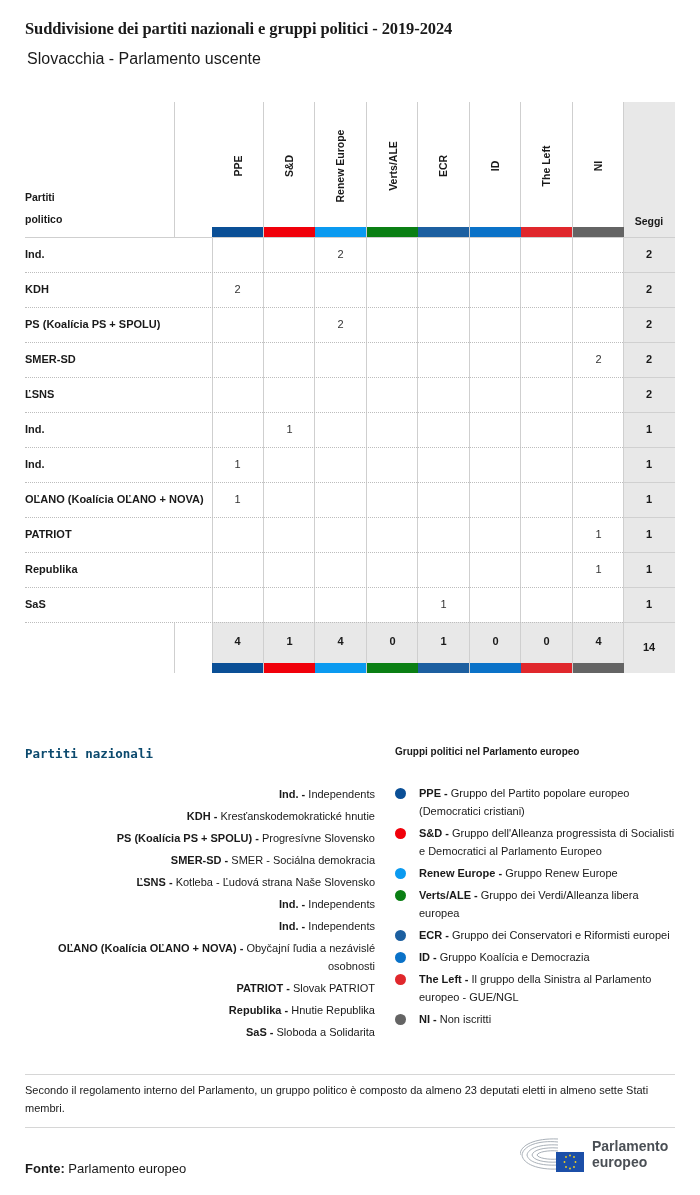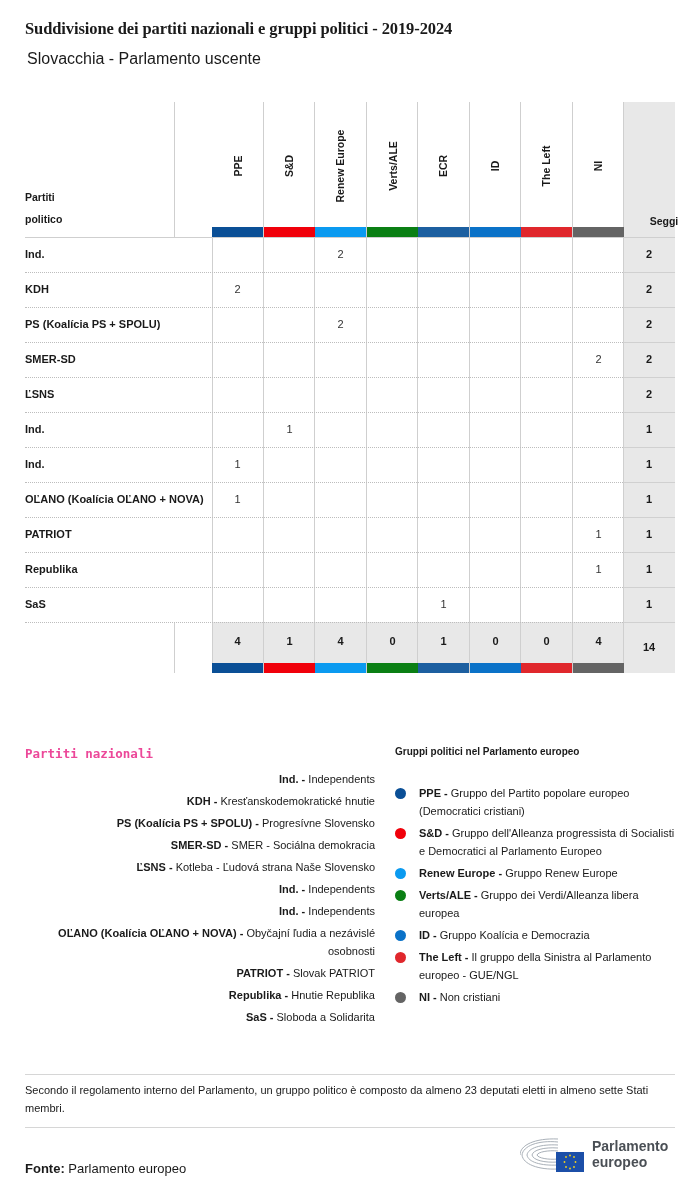--- a/index.html
+++ b/index.html
@@ -21,21 +21,21 @@
   .colorbar { position: absolute; height: 10px; }
   .rowlabel { position: absolute; left: 0; font-size: 11px; font-weight: bold; color: #1a1a1a; white-space: nowrap; }
   .cell { position: absolute; width: 51px; text-align: center; font-size: 11px; color: #333; }
   .seat { position: absolute; width: 52px; text-align: center; font-size: 11px; font-weight: bold; color: #1a1a1a; }
   .tot { position: absolute; width: 51px; text-align: center; font-size: 11px; font-weight: bold; color: #1a1a1a; }
   .hdr-partiti { position: absolute; left: 0; top: 84px; font-size: 10.5px; font-weight: bold; line-height: 22px; color: #1a1a1a; }
   .hdr-seggi { position: absolute; font-size: 10.5px; font-weight: bold; color: #1a1a1a; text-align: center; width: 52px; }
 
   
   .leg-left { position: absolute; left: 25px; top: 746px; width: 350px; }
-  .leg-left h3 { font-family: "DejaVu Sans Mono", "Liberation Mono", monospace; font-size: 12.5px; font-weight: bold; color: #ec4899; margin-bottom: 7px; }
+  .leg-left h3 { font-family: "DejaVu Sans Mono", "Liberation Mono", monospace; font-size: 12.5px; font-weight: bold; color: #0c4a6e; margin-bottom: 22px; }
   .leg-left .item { font-size: 11px; line-height: 22px; color: #1a1a1a; text-align: right; }
   .leg-left .item b { font-weight: bold; }
 
   .leg-right { position: absolute; left: 395px; top: 746px; width: 285px; }
   .leg-right h3 { font-size: 10px; font-weight: bold; color: #1a1a1a; margin-bottom: 27px; }
   .leg-right .item { position: relative; padding-left: 24px; font-size: 11px; line-height: 18px; color: #1a1a1a; margin-bottom: 4px; }
   .leg-right .dot { position: absolute; left: 0; top: 4px; width: 11px; height: 11px; border-radius: 50%; }
 
   .hr { position: absolute; left: 25px; width: 650px; height: 1px; background: #d6d6d6; }
   .note { position: absolute; left: 25px; top: 1081px; width: 650px; font-size: 11px; line-height: 18px; color: #1a1a1a; }
@@ -102,21 +102,21 @@
     <div class="colhead" style="left: 496px; top: 6px;">
       <span>The Left</span>
     </div>
     <div class="colorbar" style="left: 496px; top: 125px; width: 51px; background: rgb(224, 39, 44);"></div>
     <div class="colorbar" style="left: 496px; top: 561px; width: 51px; background: rgb(224, 39, 44);"></div>
     <div class="colhead" style="left: 548px; top: 6px;">
       <span>NI</span>
     </div>
     <div class="colorbar" style="left: 548px; top: 125px; width: 51px; background: rgb(100, 100, 100);"></div>
     <div class="colorbar" style="left: 548px; top: 561px; width: 51px; background: rgb(100, 100, 100);"></div>
-    <div class="hdr-seggi" style="left: 598px; top: 113px; margin-left: 15px;">Seggi</div>
+    <div class="hdr-seggi" style="left: 598px; top: 113px;">Seggi</div>
     <div class="rowlabel" style="top: 146px;">Ind.</div>
     <div class="cell" style="left: 187px; top: 146px;"></div>
     <div class="cell" style="left: 239px; top: 146px;"></div>
     <div class="cell" style="left: 290px; top: 146px;">2</div>
     <div class="cell" style="left: 342px; top: 146px;"></div>
     <div class="cell" style="left: 393px; top: 146px;"></div>
     <div class="cell" style="left: 445px; top: 146px;"></div>
     <div class="cell" style="left: 496px; top: 146px;"></div>
     <div class="cell" style="left: 548px; top: 146px;"></div>
     <div class="seat" style="left: 598px; top: 146px;">2</div>
@@ -270,23 +270,24 @@
     </div>
 </div>
 
 <div class="leg-right">
   <h3>Gruppi politici nel Parlamento europeo</h3>
   <div id="legRight">
       <div class="item"><span class="dot" style="background: rgb(10, 79, 150);"></span><b>PPE</b><b> - </b><span>Gruppo del Partito popolare europeo (Democratici cristiani)</span></div>
       <div class="item"><span class="dot" style="background: rgb(240, 0, 10);"></span><b>S&amp;D</b><b> - </b><span>Gruppo dell'Alleanza progressista di Socialisti e Democratici al Parlamento Europeo</span></div>
       <div class="item"><span class="dot" style="background: rgb(10, 154, 240);"></span><b>Renew Europe</b><b> - </b><span>Gruppo Renew Europe</span></div>
       <div class="item"><span class="dot" style="background: rgb(10, 127, 20);"></span><b>Verts/ALE</b><b> - </b><span>Gruppo dei Verdi/Alleanza libera europea</span></div>
+      <div class="item"><span class="dot" style="background: rgb(28, 95, 160);"></span><b>ECR</b><b> - </b><span>Gruppo dei Conservatori e Riformisti europei</span></div>
       <div class="item"><span class="dot" style="background: rgb(10, 114, 200);"></span><b>ID</b><b> - </b><span>Gruppo Koalícia e Democrazia</span></div>
       <div class="item"><span class="dot" style="background: rgb(224, 39, 44);"></span><b>The Left</b><b> - </b><span>Il gruppo della Sinistra al Parlamento europeo - GUE/NGL</span></div>
-      <div class="item"><span class="dot" style="background: rgb(100, 100, 100);"></span><b>NI</b><b> - </b><span>Non cristiani</span></div>
+      <div class="item"><span class="dot" style="background: rgb(100, 100, 100);"></span><b>NI</b><b> - </b><span>Non iscritti</span></div>
     </div>
 </div>
 
 <div class="hr" style="top:1074px;"></div>
 <div class="note">Secondo il regolamento interno del Parlamento, un gruppo politico è composto da almeno 23 deputati eletti in almeno sette Stati membri.</div>
 <div class="hr" style="top:1127px;"></div>
 
 <div class="fonte">
   <b>Fonte:</b>
   <span>Parlamento europeo</span>

